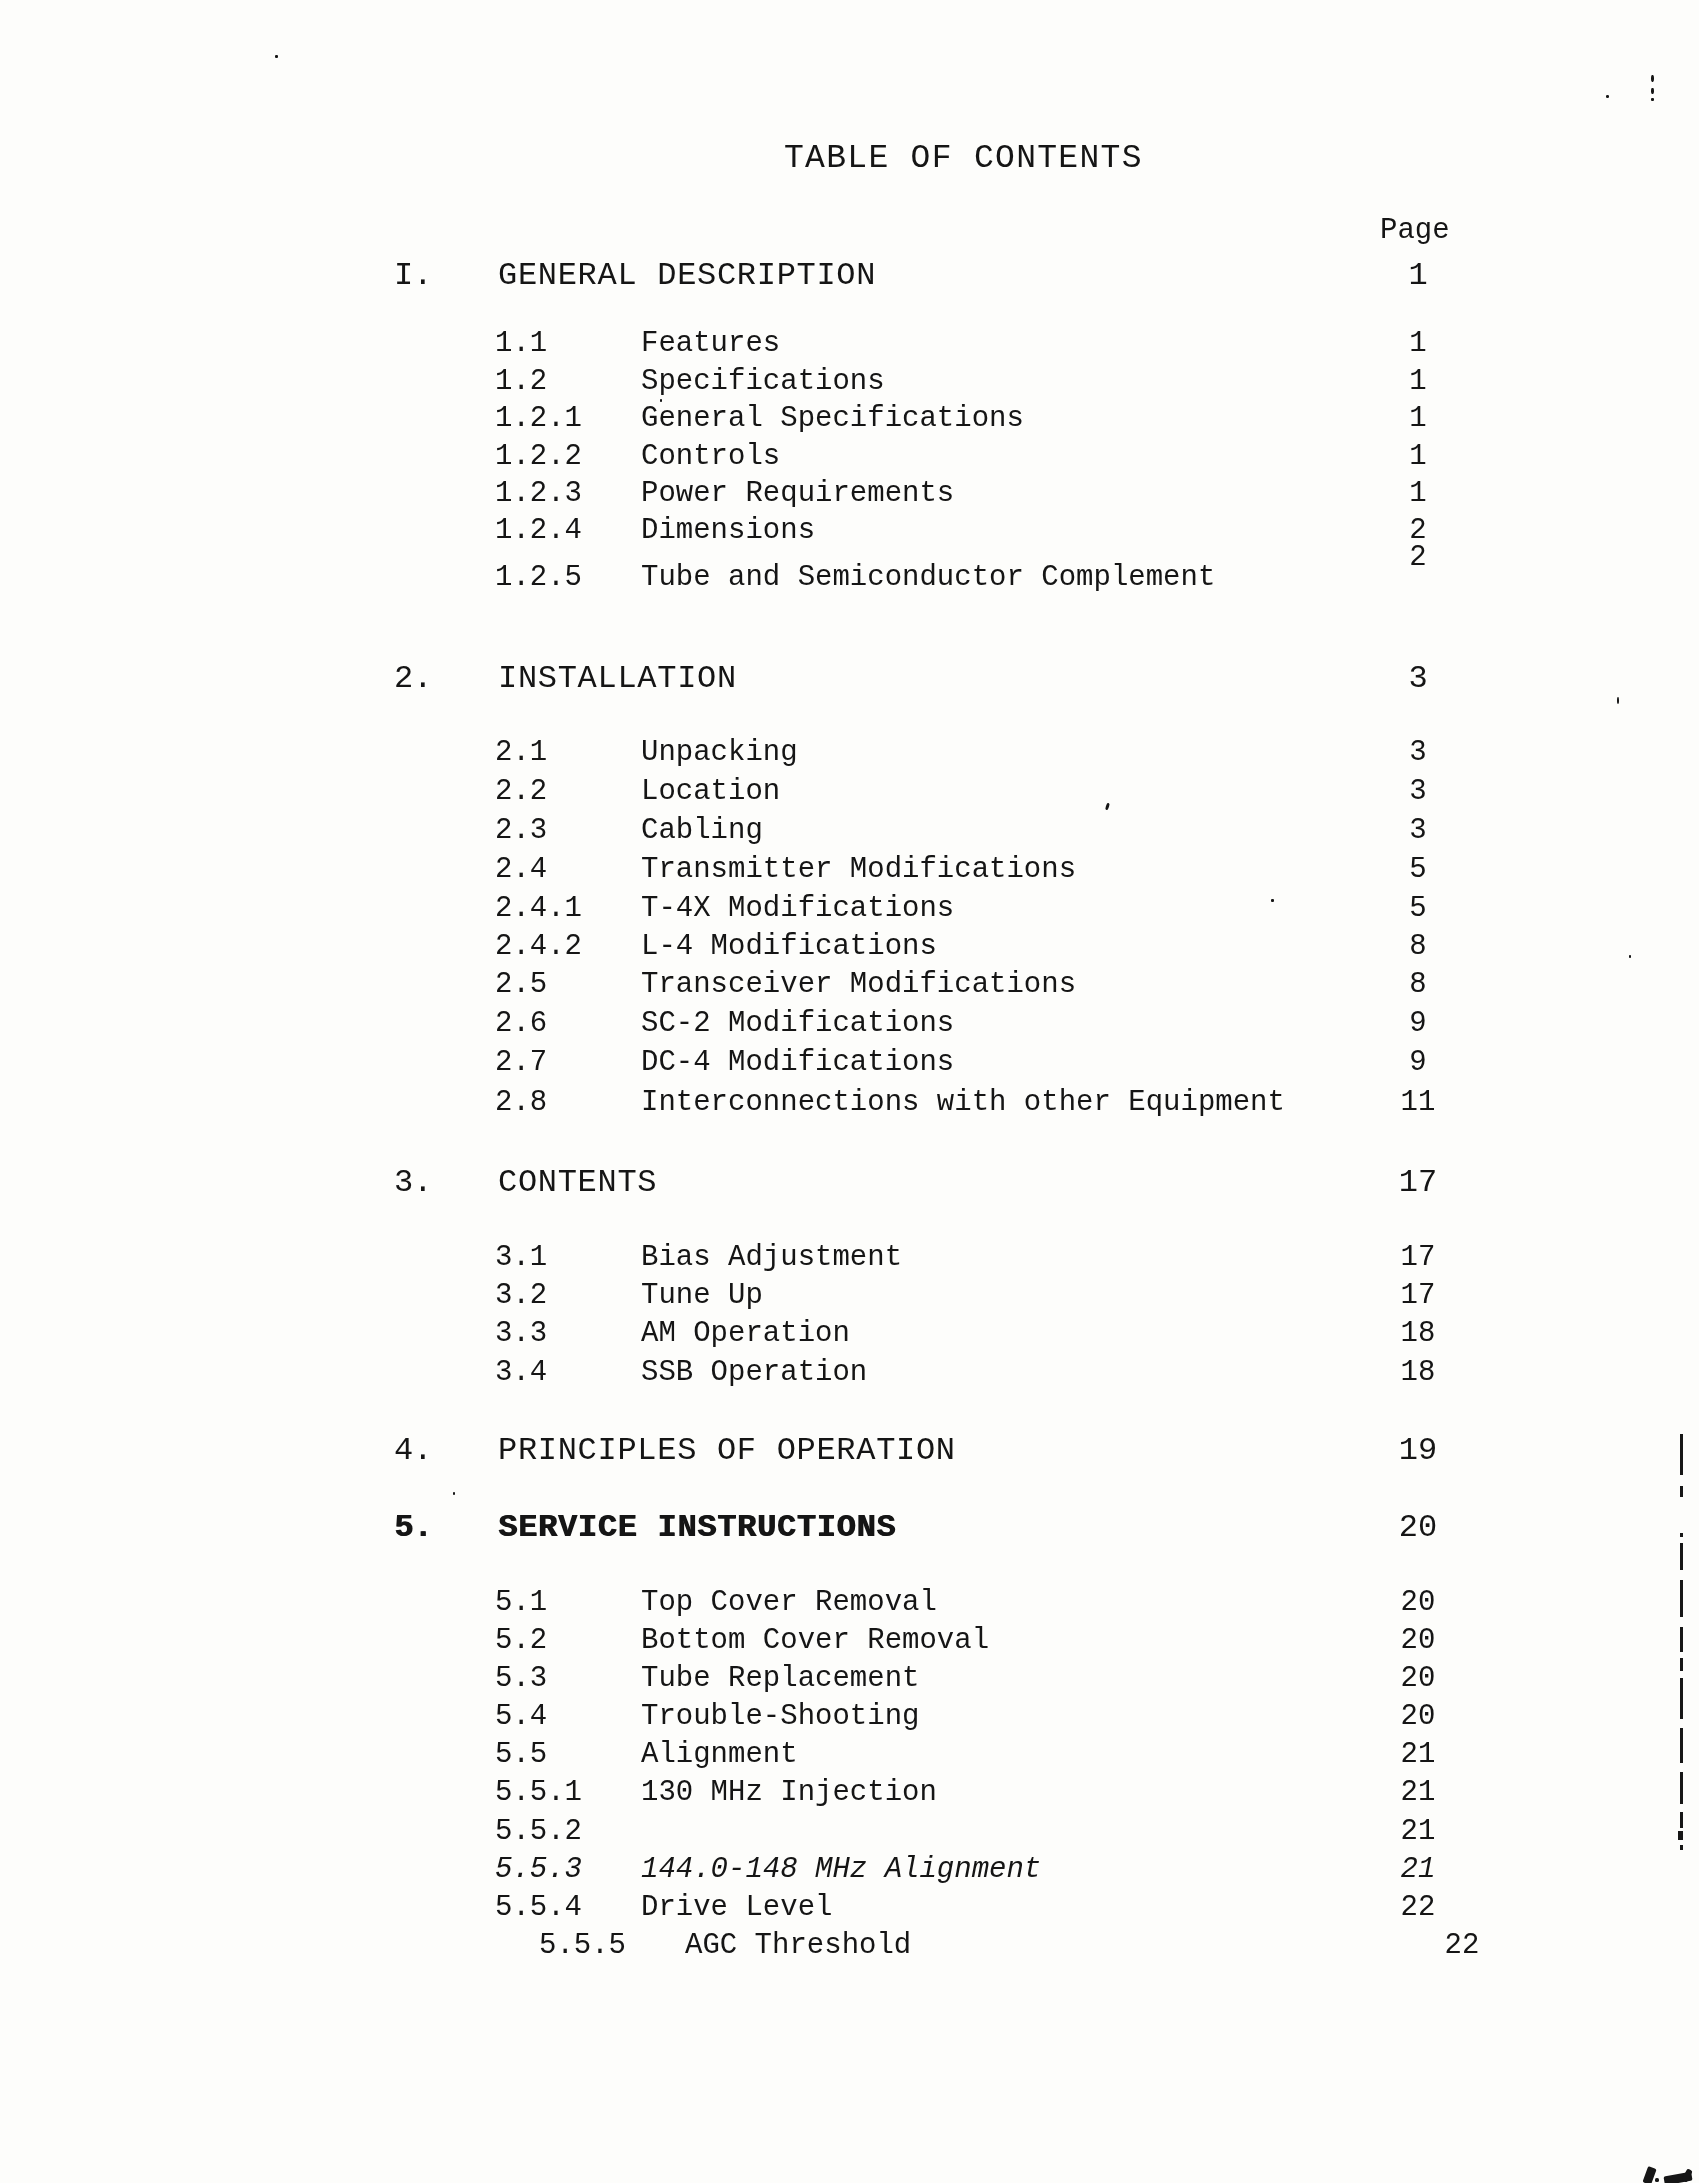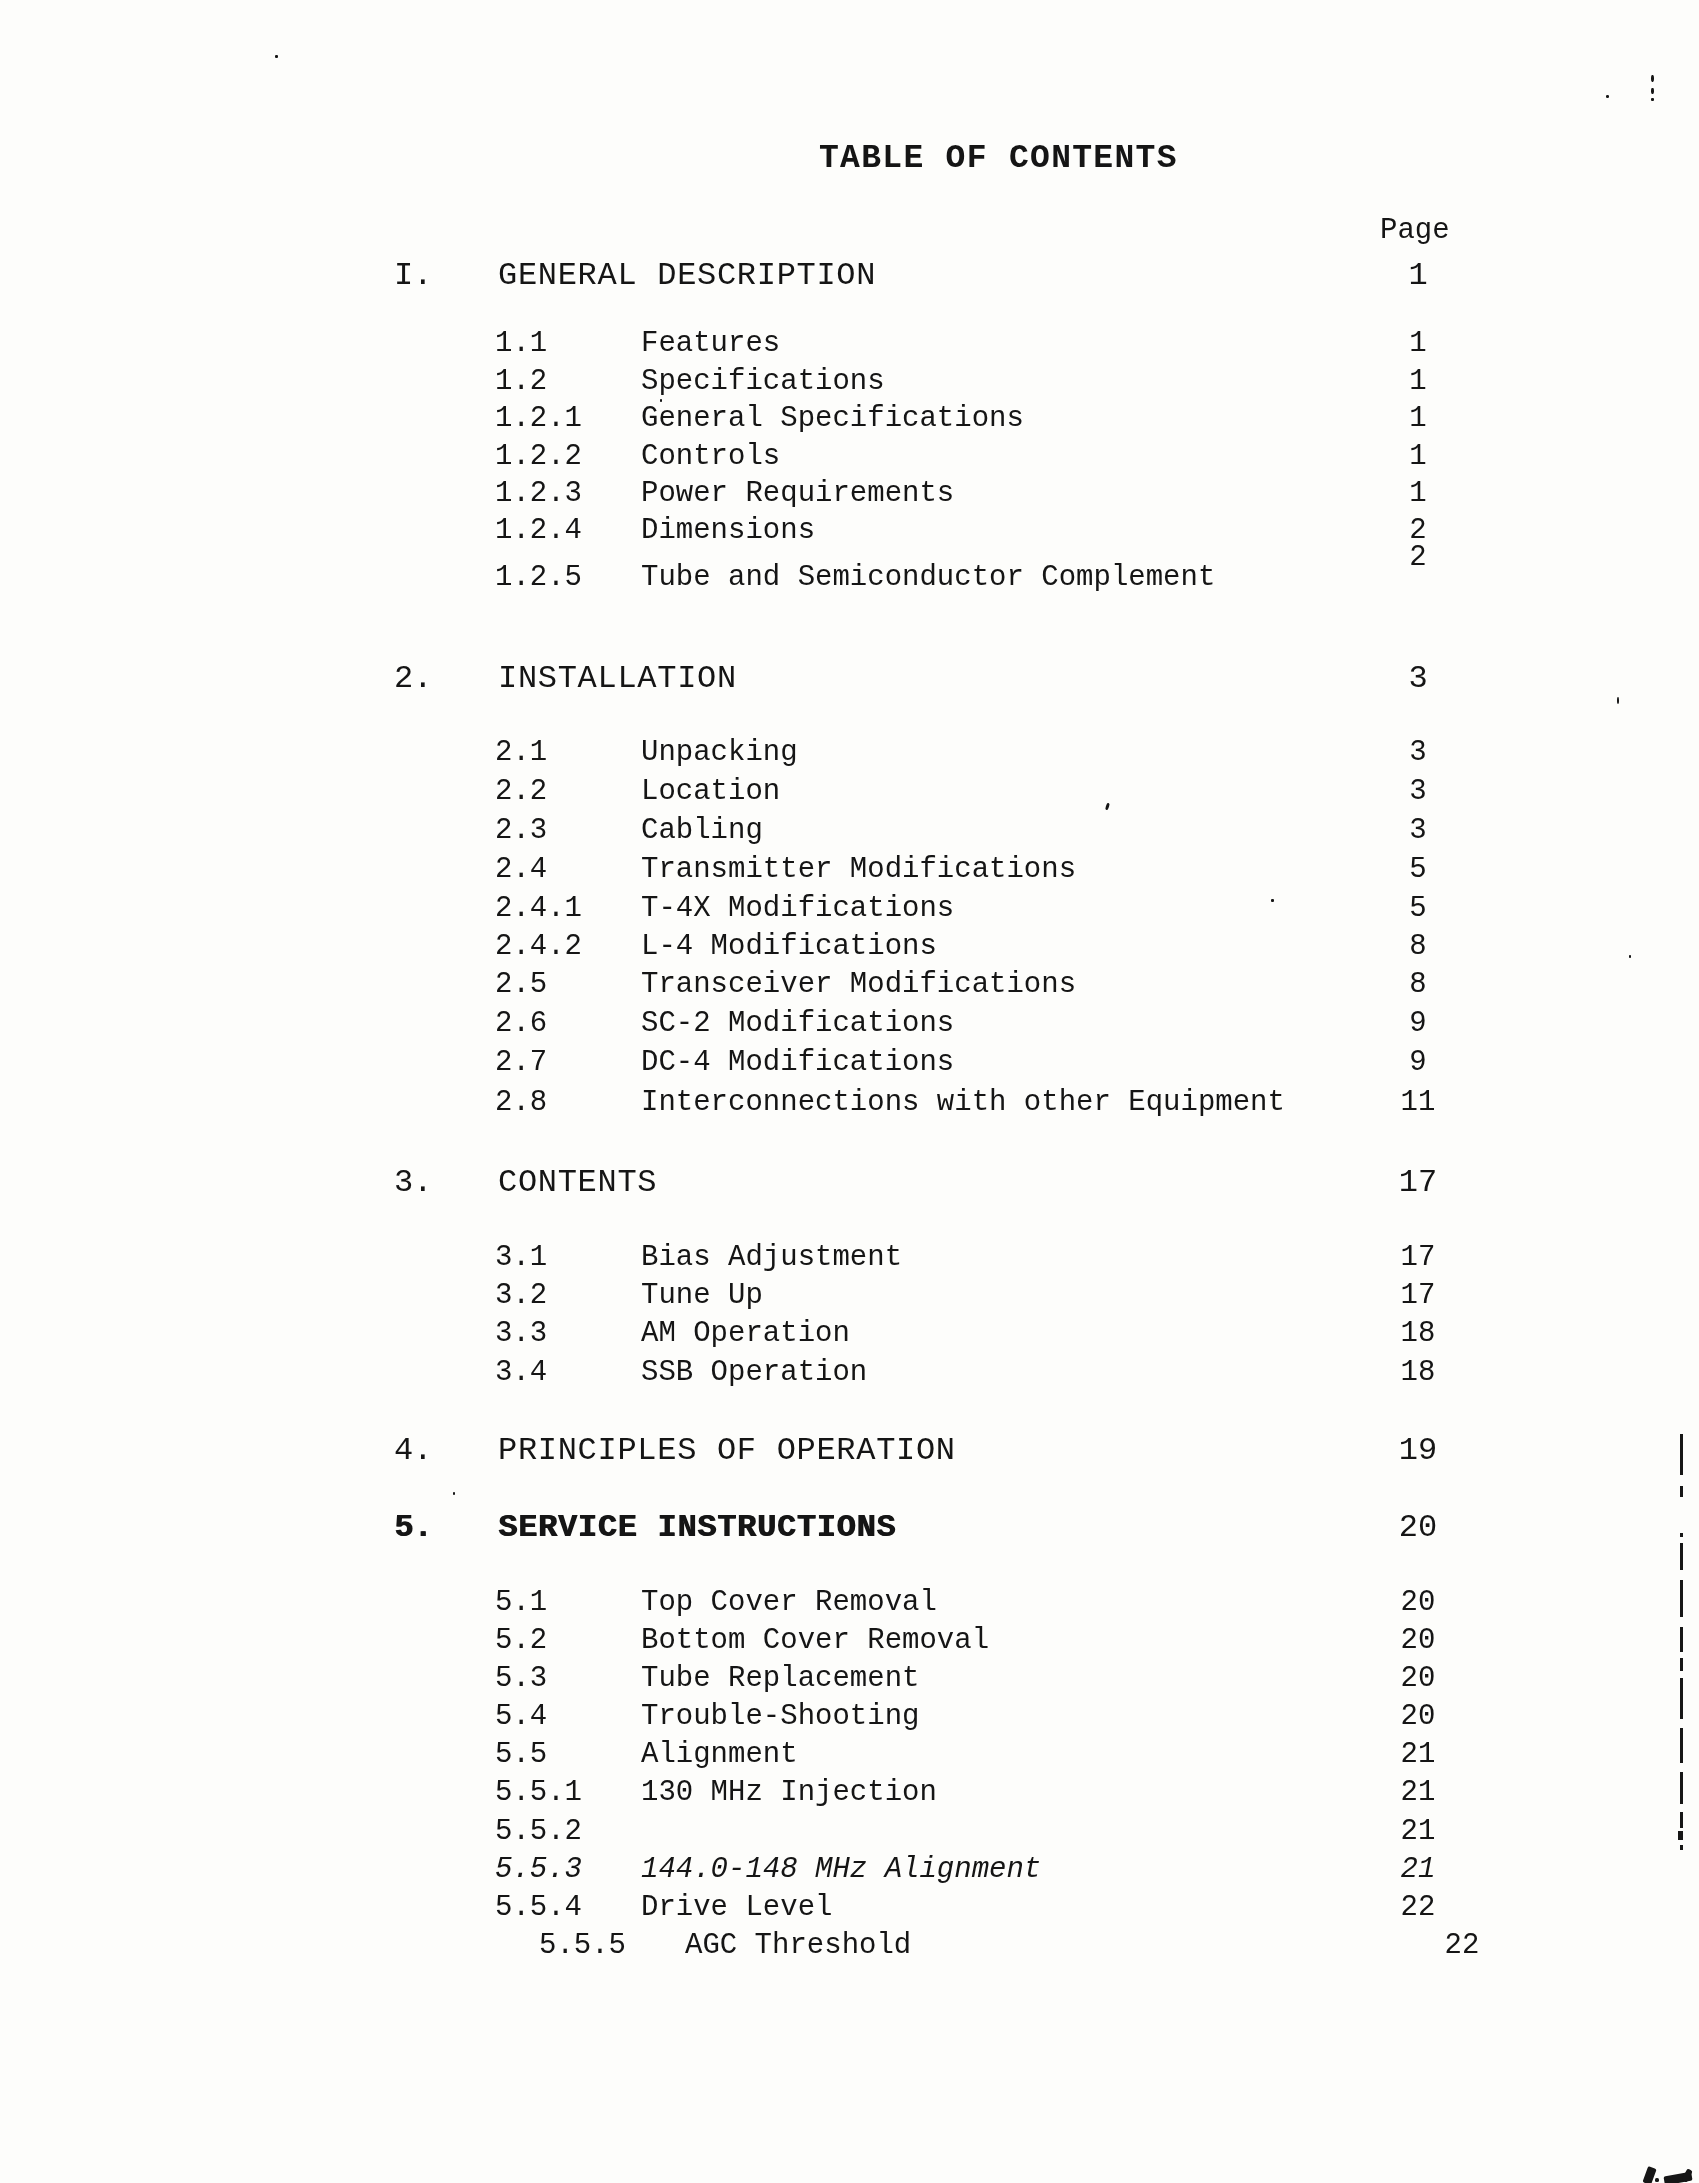--- a/index.html
+++ b/index.html
@@ -7,25 +7,25 @@
     position: relative;
     width: 1700px;
     height: 2183px;
     background: #fdfdfb;
     font-family: "Liberation Mono", "DejaVu Sans Mono", monospace;
     color: #151515;
     overflow: hidden;
   }
   .doc-title {
     position: absolute;
-    left: 819px;
+    left: 784px;
     top: 140px;
     margin: 0;
     font-size: 33px;
-    font-weight: 700;
+    font-weight: 400;
     letter-spacing: 1.3px;
     white-space: nowrap;
   }
   .page-col-label {
     position: absolute;
     left: 1380px;
     top: 214px;
     font-size: 29px;
     white-space: nowrap;
   }

